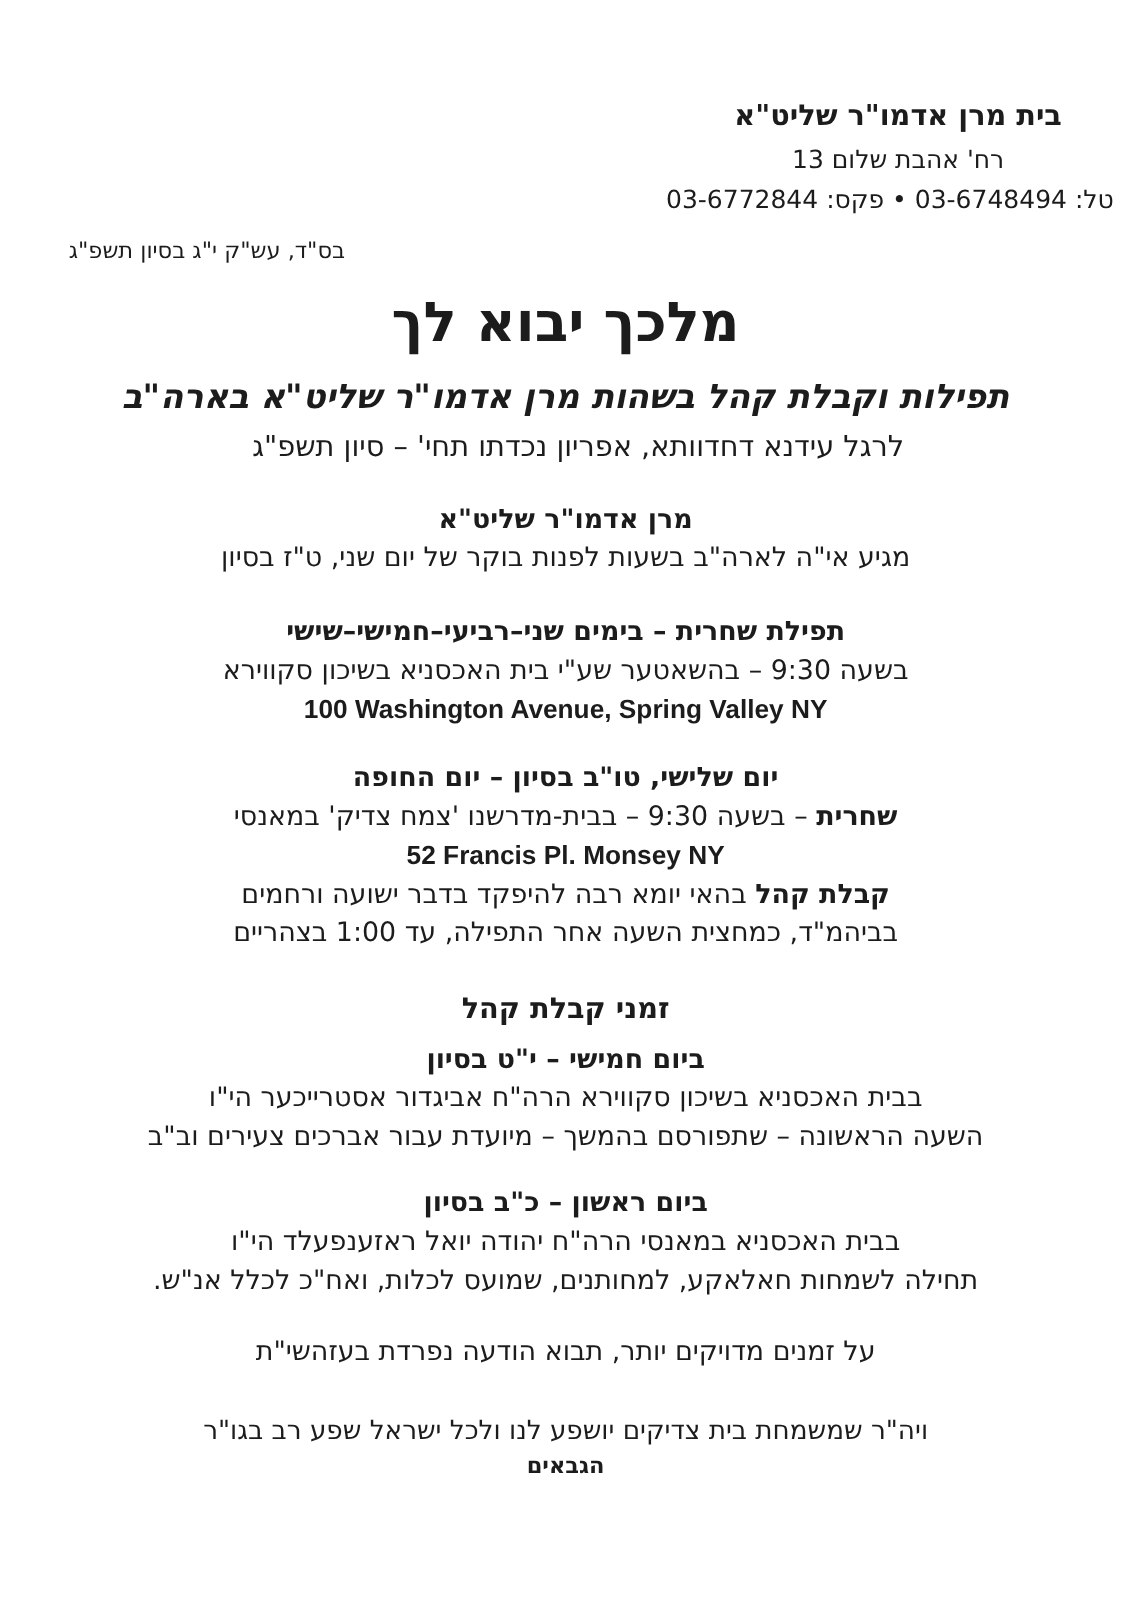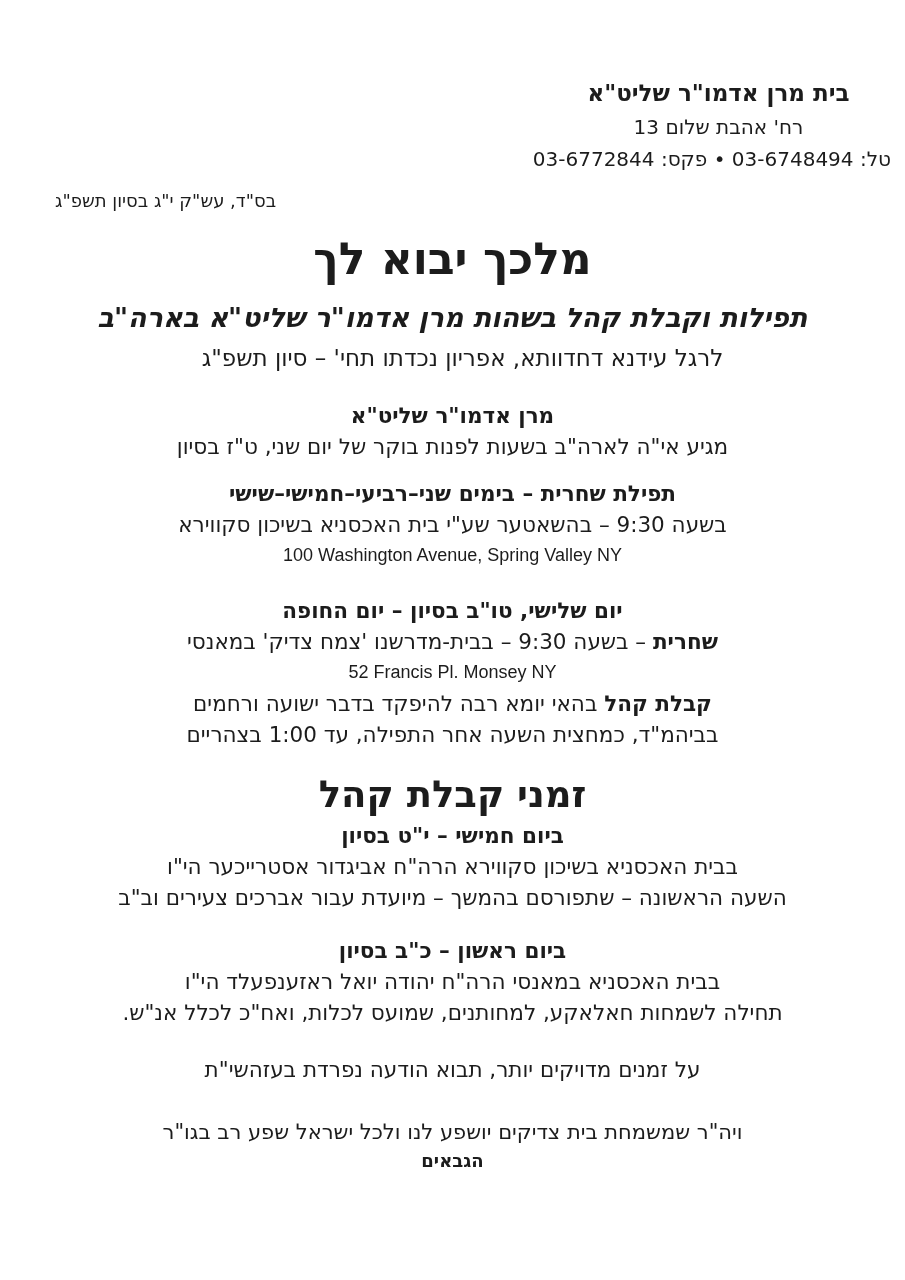--- a/index.html
+++ b/index.html
@@ -68,29 +68,30 @@
     padding-left: 20px;
   }
   .line {
     font-size: 21.5px;
     line-height: 31px;
   }
   .b { font-weight: bold; }
   .en {
     direction: ltr;
     font-family: "Liberation Sans", "DejaVu Sans", sans-serif;
-    font-size: 18px;
+    font-size: 21px;
     line-height: 31px;
+    font-weight: bold;
   }
   .mt-block1 { margin-top: 26px; }
-  .mt-block2 { margin-top: 16px; }
+  .mt-block2 { margin-top: 28px; }
   .mt-block3 { margin-top: 24px; }
   .zmanim-h {
     margin-top: 26px;
-    font-size: 37px;
+    font-size: 23px;
     font-weight: bold;
     line-height: 38px;
   }
   .mt-thu { margin-top: 6px; }
   .mt-sun { margin-top: 22px; }
   .note { margin-top: 26px; }
   .blessing {
     margin-top: 32px;
     font-size: 21px;
     line-height: 31px;

